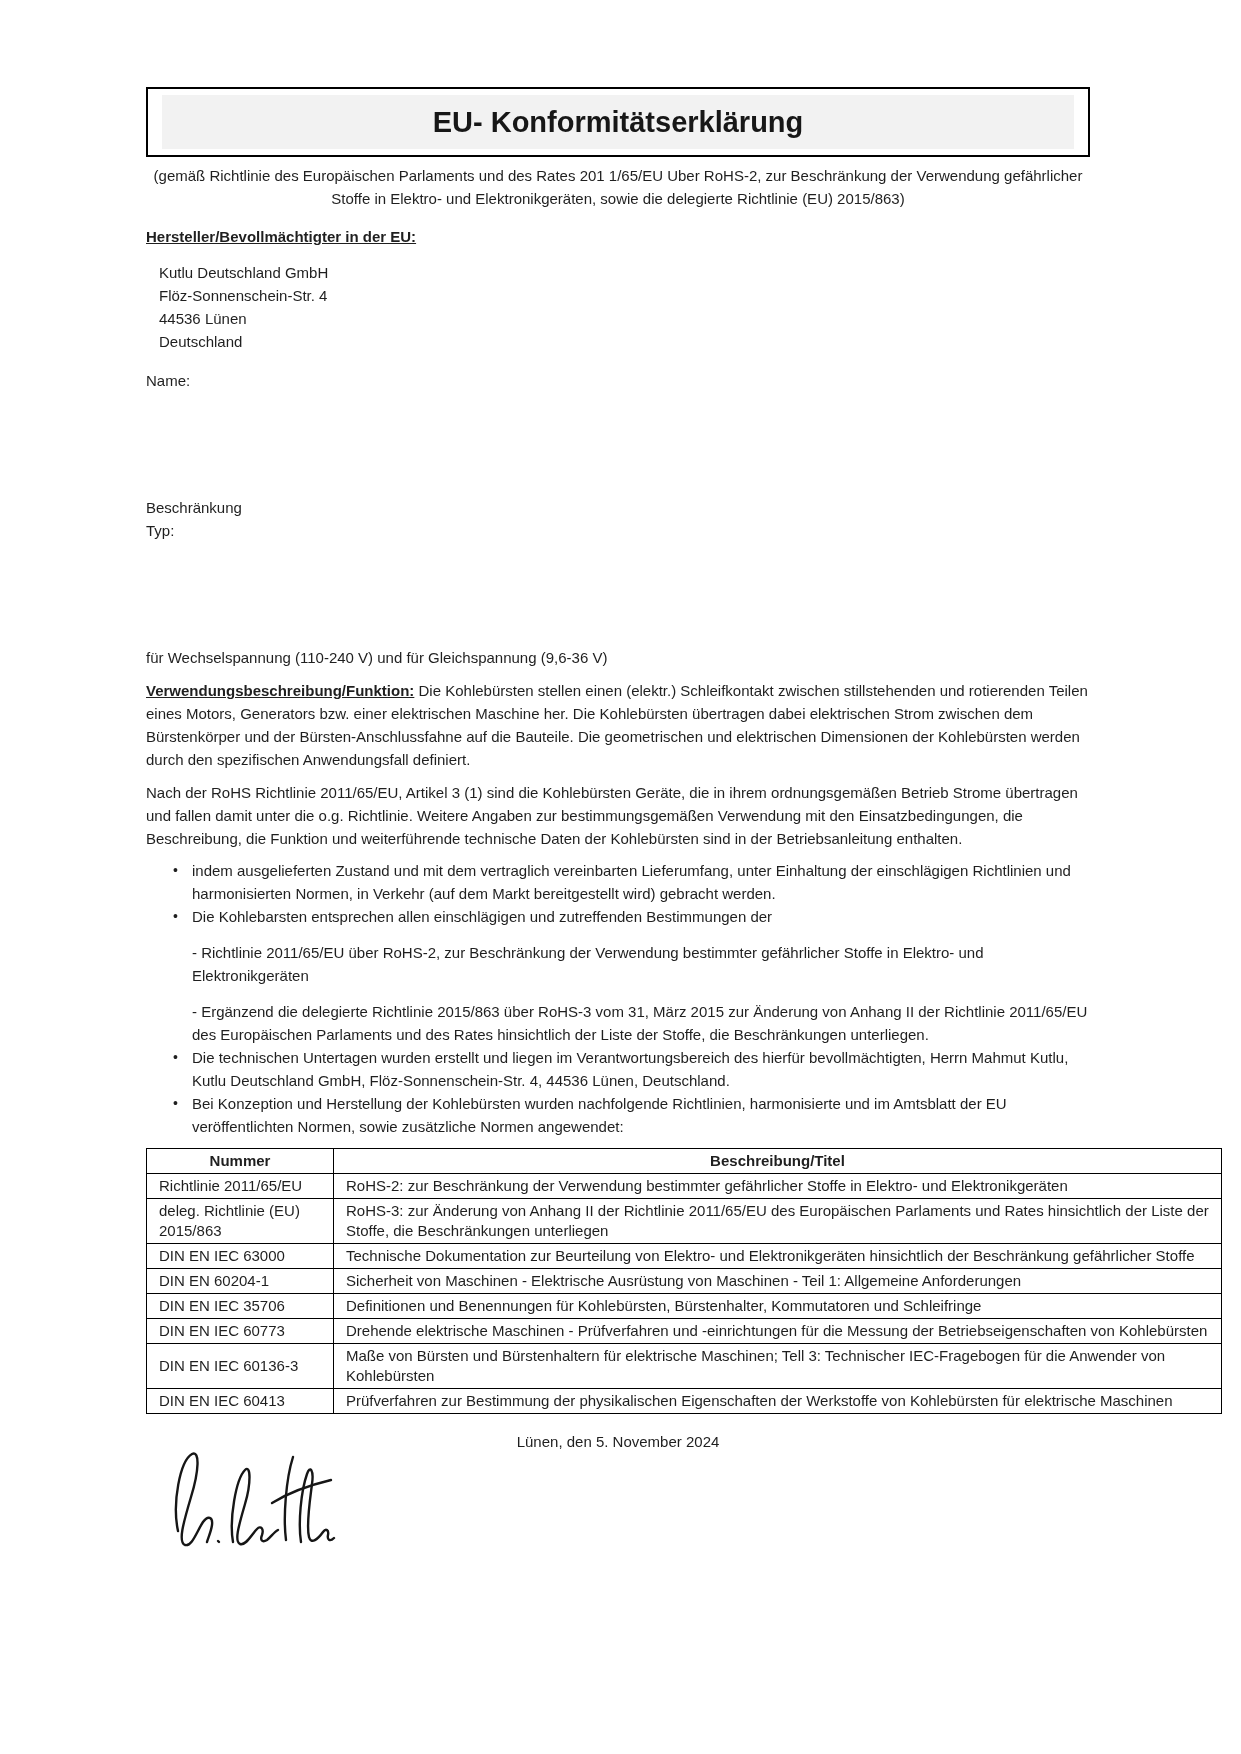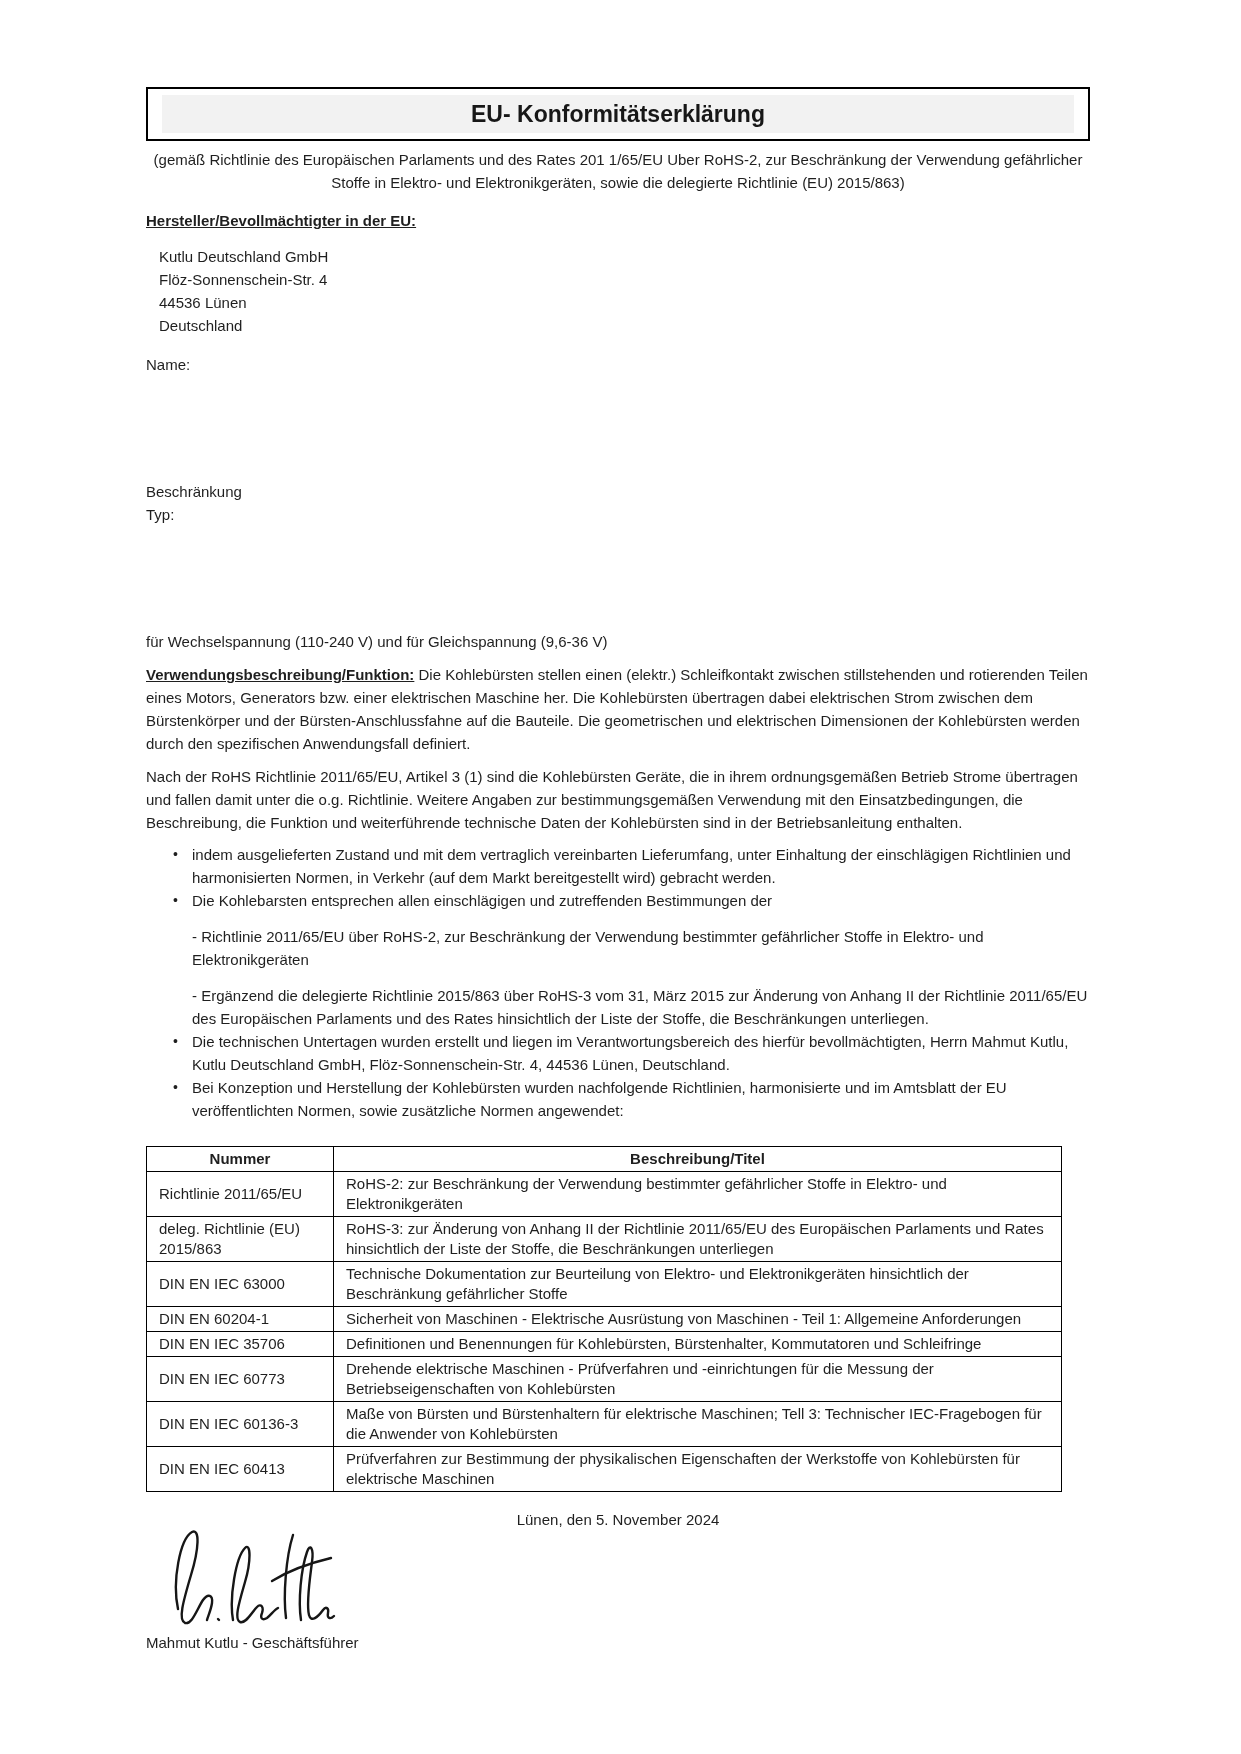--- a/index.html
+++ b/index.html
@@ -19,22 +19,22 @@
   .title-box {
     border: 2px solid #000;
     padding: 6px 14px;
   }
   .title-fill {
     background: #f2f2f2;
     text-align: center;
     padding: 2px 0;
   }
   .doc-title {
-    margin: 0;
-    font-size: 23px;
+    margin: 8px;
+    font-size: 29px;
     line-height: 34px;
     font-weight: bold;
     color: #171717;
   }
   .subtitle {
     margin: 7px 0 0;
     text-align: center;
   }
   .section-heading {
     margin: 15px 0 0;
@@ -53,22 +53,22 @@
   .bullet-marker {
     width: 46px;
     flex: 0 0 46px;
     padding-left: 27px;
     font-size: 14px;
   }
   .bullet-text { flex: 1; }
   .sub-item { margin: 13px 0 0 46px; }
   table.standards {
     border-collapse: collapse;
-    width: 916px;
-    margin-top: 24px;
+    width: 1076px;
+    margin-top: 10px;
     table-layout: fixed;
   }
   table.standards th, table.standards td {
     border: 1.5px solid #000;
     line-height: 20px;
     vertical-align: middle;
   }
   table.standards th {
     padding: 2px 6px;
     text-align: center;
@@ -195,15 +195,14 @@
         <path d="M 12,84 C 6,56 14,14 26,7 C 34,3 33,24 25,50 C 17,77 12,95 19,98 C 26,100 31,84 37,75 C 42,68 47,70 46,78 C 45,85 42,91 41,95"></path>
         <path d="M 52,94 L 53,95"></path>
         <path d="M 67,95 C 63,72 70,32 79,23 C 85,17 85,37 79,57 C 73,78 68,94 74,97 C 80,99 86,87 91,82 C 95,78 98,82 96,88 C 94,93 96,96 101,93 C 105,90 108,85 112,83"></path>
         <path d="M 120,93 C 117,70 120,32 127,10"></path>
         <path d="M 135,95 C 132,76 135,44 141,27 C 144,18 148,23 146,37 C 144,53 140,78 143,90 C 145,98 152,92 157,85 C 160,81 163,83 162,88 C 161,93 164,95 168,91"></path>
         <path d="M 106,56 C 122,46 144,38 165,33"></path>
       </g>
     </svg>
   </div>
 
-  <p class="signer">Mahmut Kutlu - Geschäftsführer</p>
 
 </div>
 
 </body></html>

